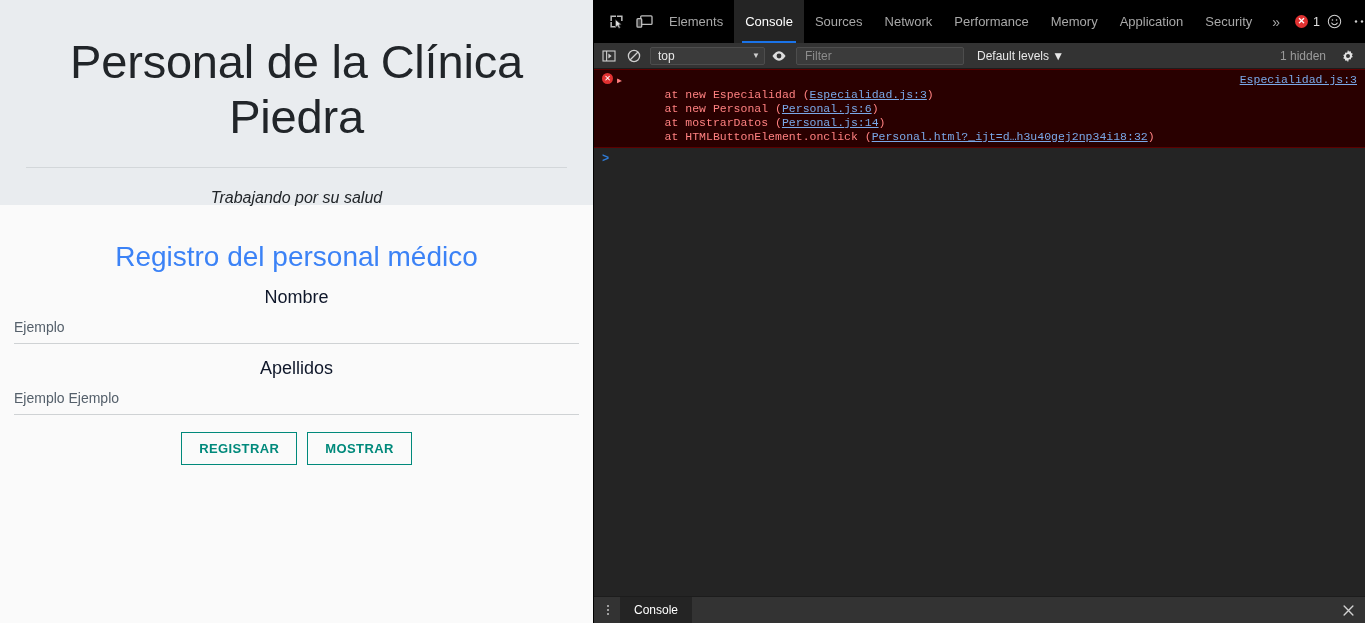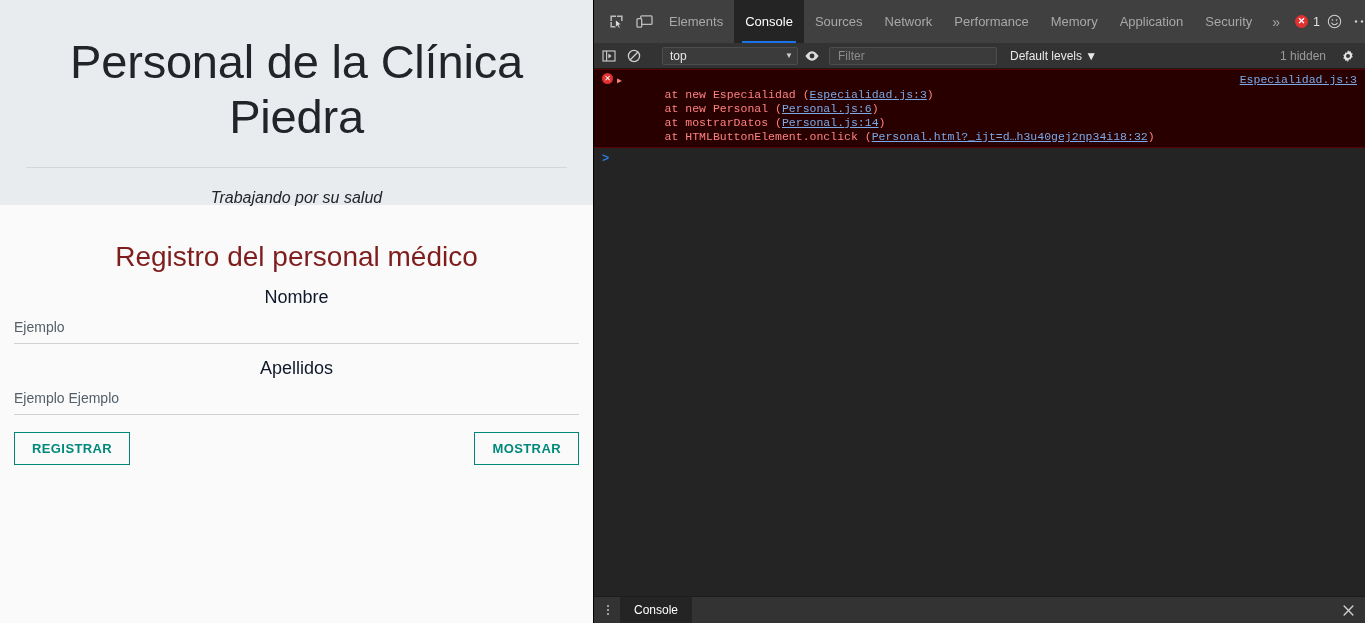--- a/index.html
+++ b/index.html
@@ -56,21 +56,21 @@
   }
 
   .form-wrap {
     padding: 0 14px;
     box-sizing: border-box;
   }
   .form-title {
     text-align: center;
     font-size: 28px;
     font-weight: 400;
-    color: #7f1d1d;
+    color: #3b82f6;
     margin: 36px 0 0 0;
   }
   .field {
     margin-top: 14px;
   }
   .field-label {
     display: block;
     text-align: center;
     font-size: 18px;
     color: #0f172a;
@@ -85,21 +85,21 @@
     font-family: "Liberation Sans", sans-serif;
     font-size: 14px;
     color: #55606b;
     padding: 1px 0 8px 0;
     outline: none;
   }
   .field-input::placeholder { color: #55606b; }
   .btn-row {
     margin-top: 17px;
     display: flex;
-    justify-content: space-between;
+    justify-content: center;
     gap: 10px;
   }
   .btn {
     background: transparent;
     border: 1px solid #00897b;
     color: #00897b;
     font-family: "Liberation Sans", sans-serif;
     font-size: 13px;
     font-weight: 700;
     letter-spacing: 0.4px;
@@ -114,21 +114,21 @@
     height: 623px;
     background: #242424;
     display: flex;
     flex-direction: column;
     border-left: 1px solid #000;
     position: relative;
     overflow: hidden;
   }
   .dt-tabbar {
     height: 43px;
-    background: #404040;
+    background: #000000;
     display: flex;
     align-items: center;
     padding: 0 4px 0 8px;
     box-sizing: border-box;
     flex: 0 0 43px;
   }
   .icon-btn {
     width: 28px; height: 28px;
     display: flex; align-items: center; justify-content: center;
     cursor: pointer;
@@ -192,30 +192,30 @@
     box-sizing: border-box;
     flex: 0 0 26px;
     gap: 3px;
   }
   .tb-ic {
     width: 22px; height: 20px;
     display: flex; align-items: center; justify-content: center;
     cursor: pointer;
   }
   .ctx-select {
-    width: 136px;
+    width: 115px;
     height: 18px;
     background: #3b3b3b;
     border: 1px solid #4d4d4d;
     border-radius: 2px;
     display: flex;
     align-items: center;
     padding: 0 4px 0 7px;
     box-sizing: border-box;
-    margin-left: 14px;
+    margin-left: 2px;
     cursor: pointer;
   }
   .ctx-select span { font-size: 12px; color: #e8e8e8; flex: 1 1 auto; }
   .ctx-select i { color: #cfcfcf; font-style: normal; font-size: 8px; }
   .filter-box {
     width: 168px;
     height: 18px;
     background: #3b3b3b;
     border: 1px solid #4d4d4d;
     border-radius: 2px;

